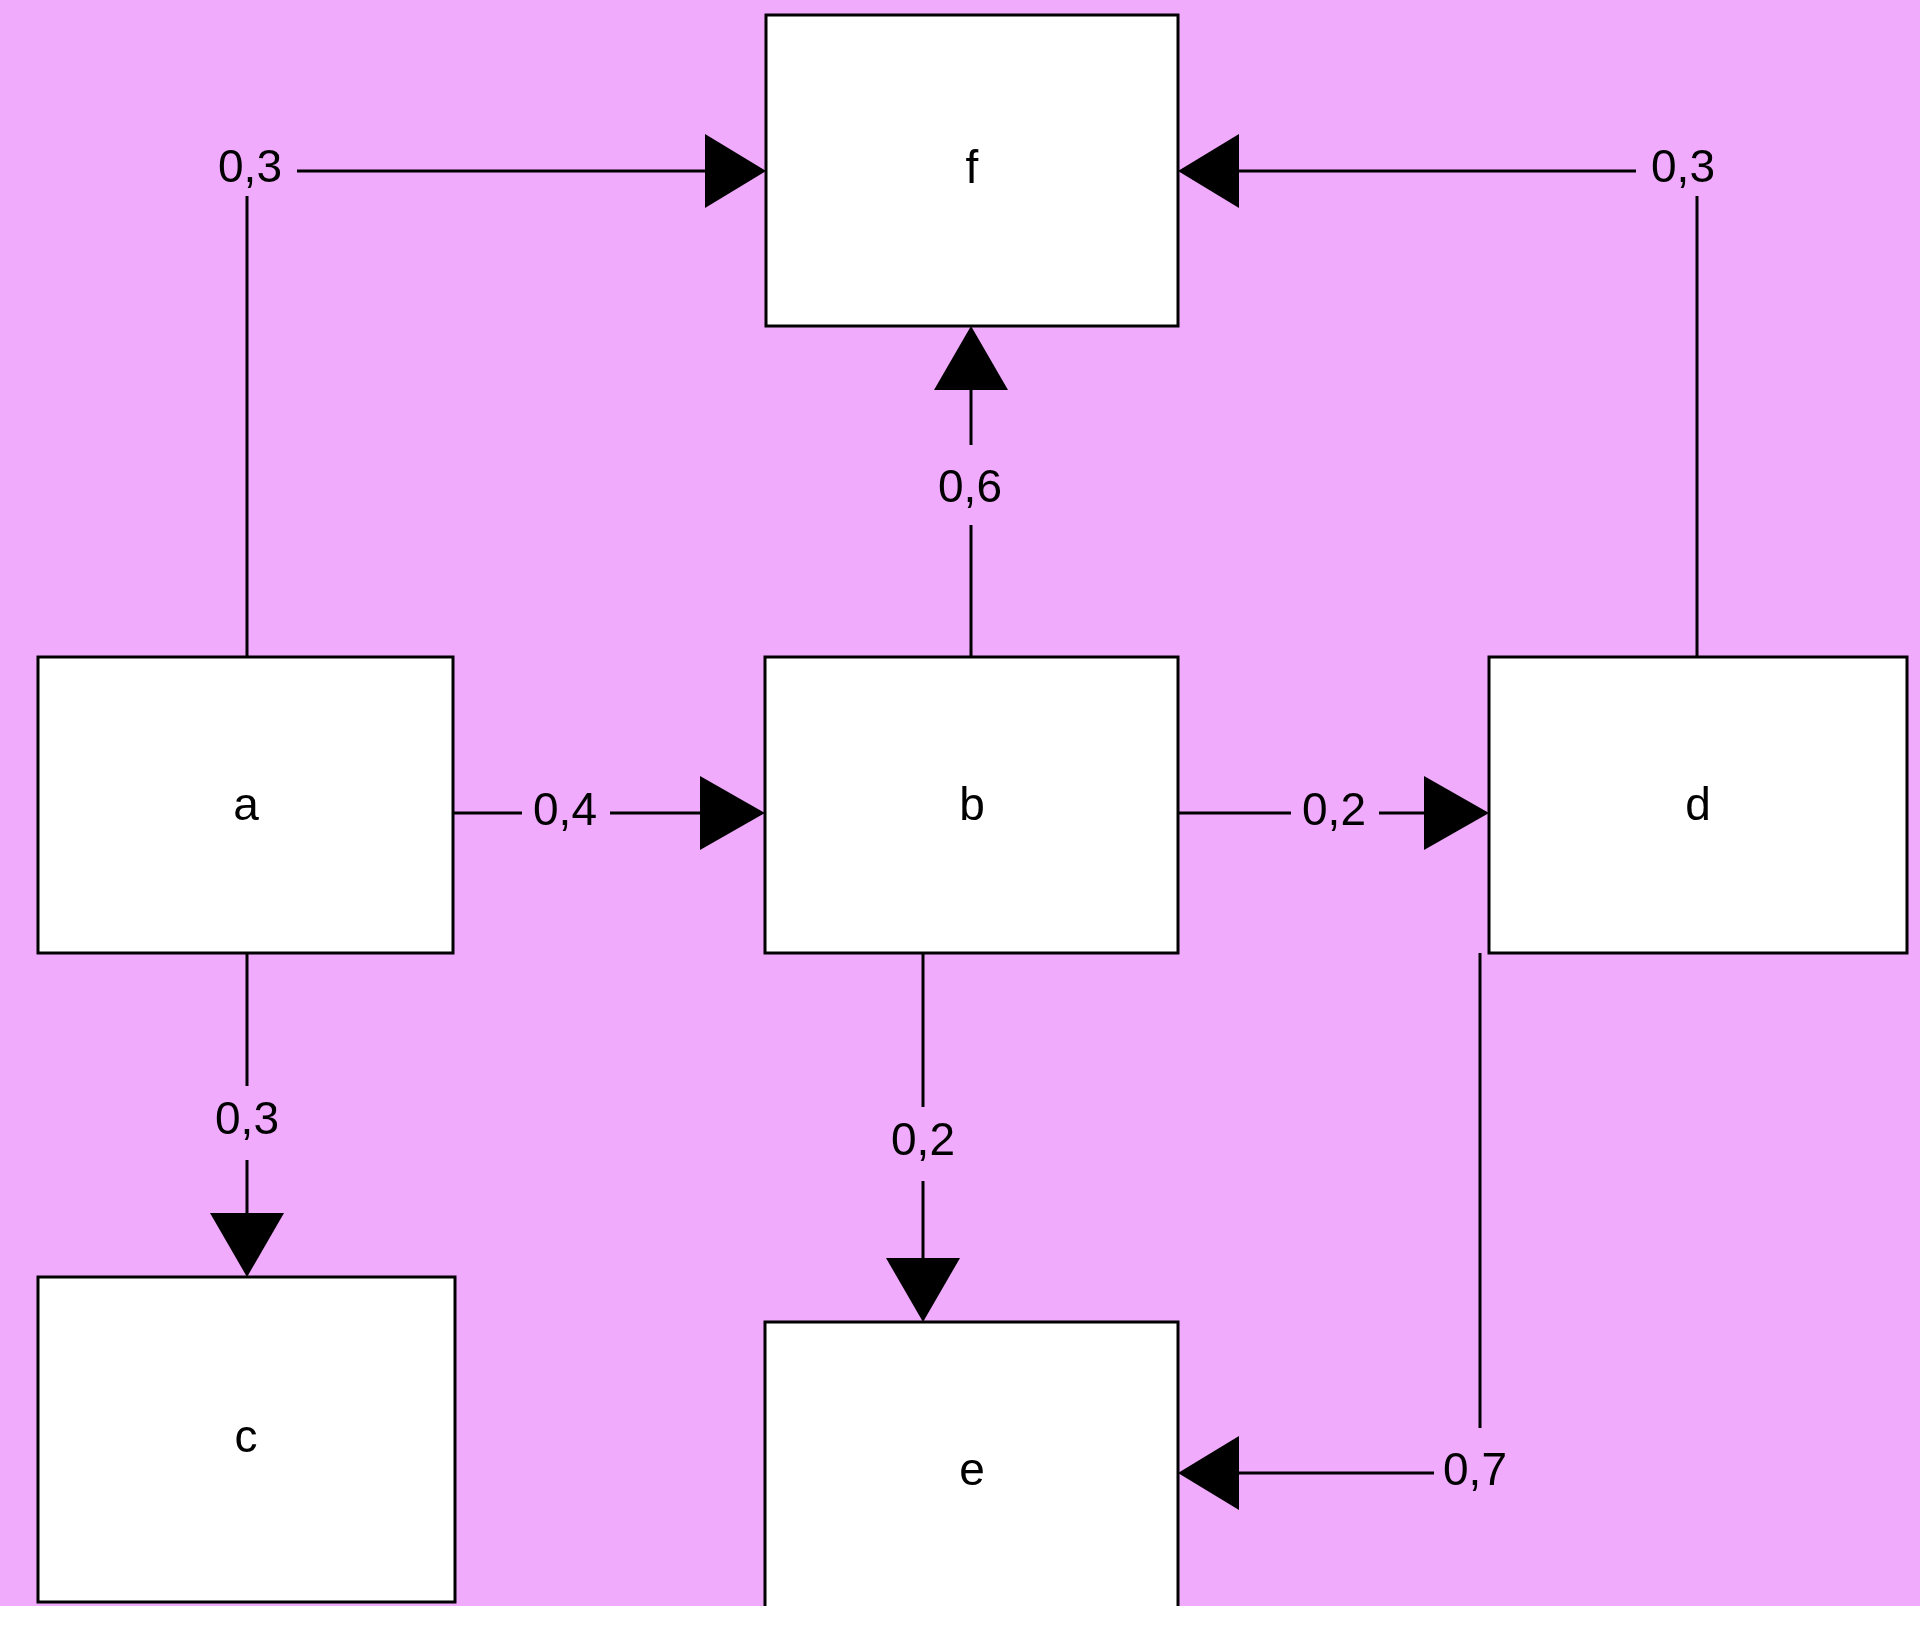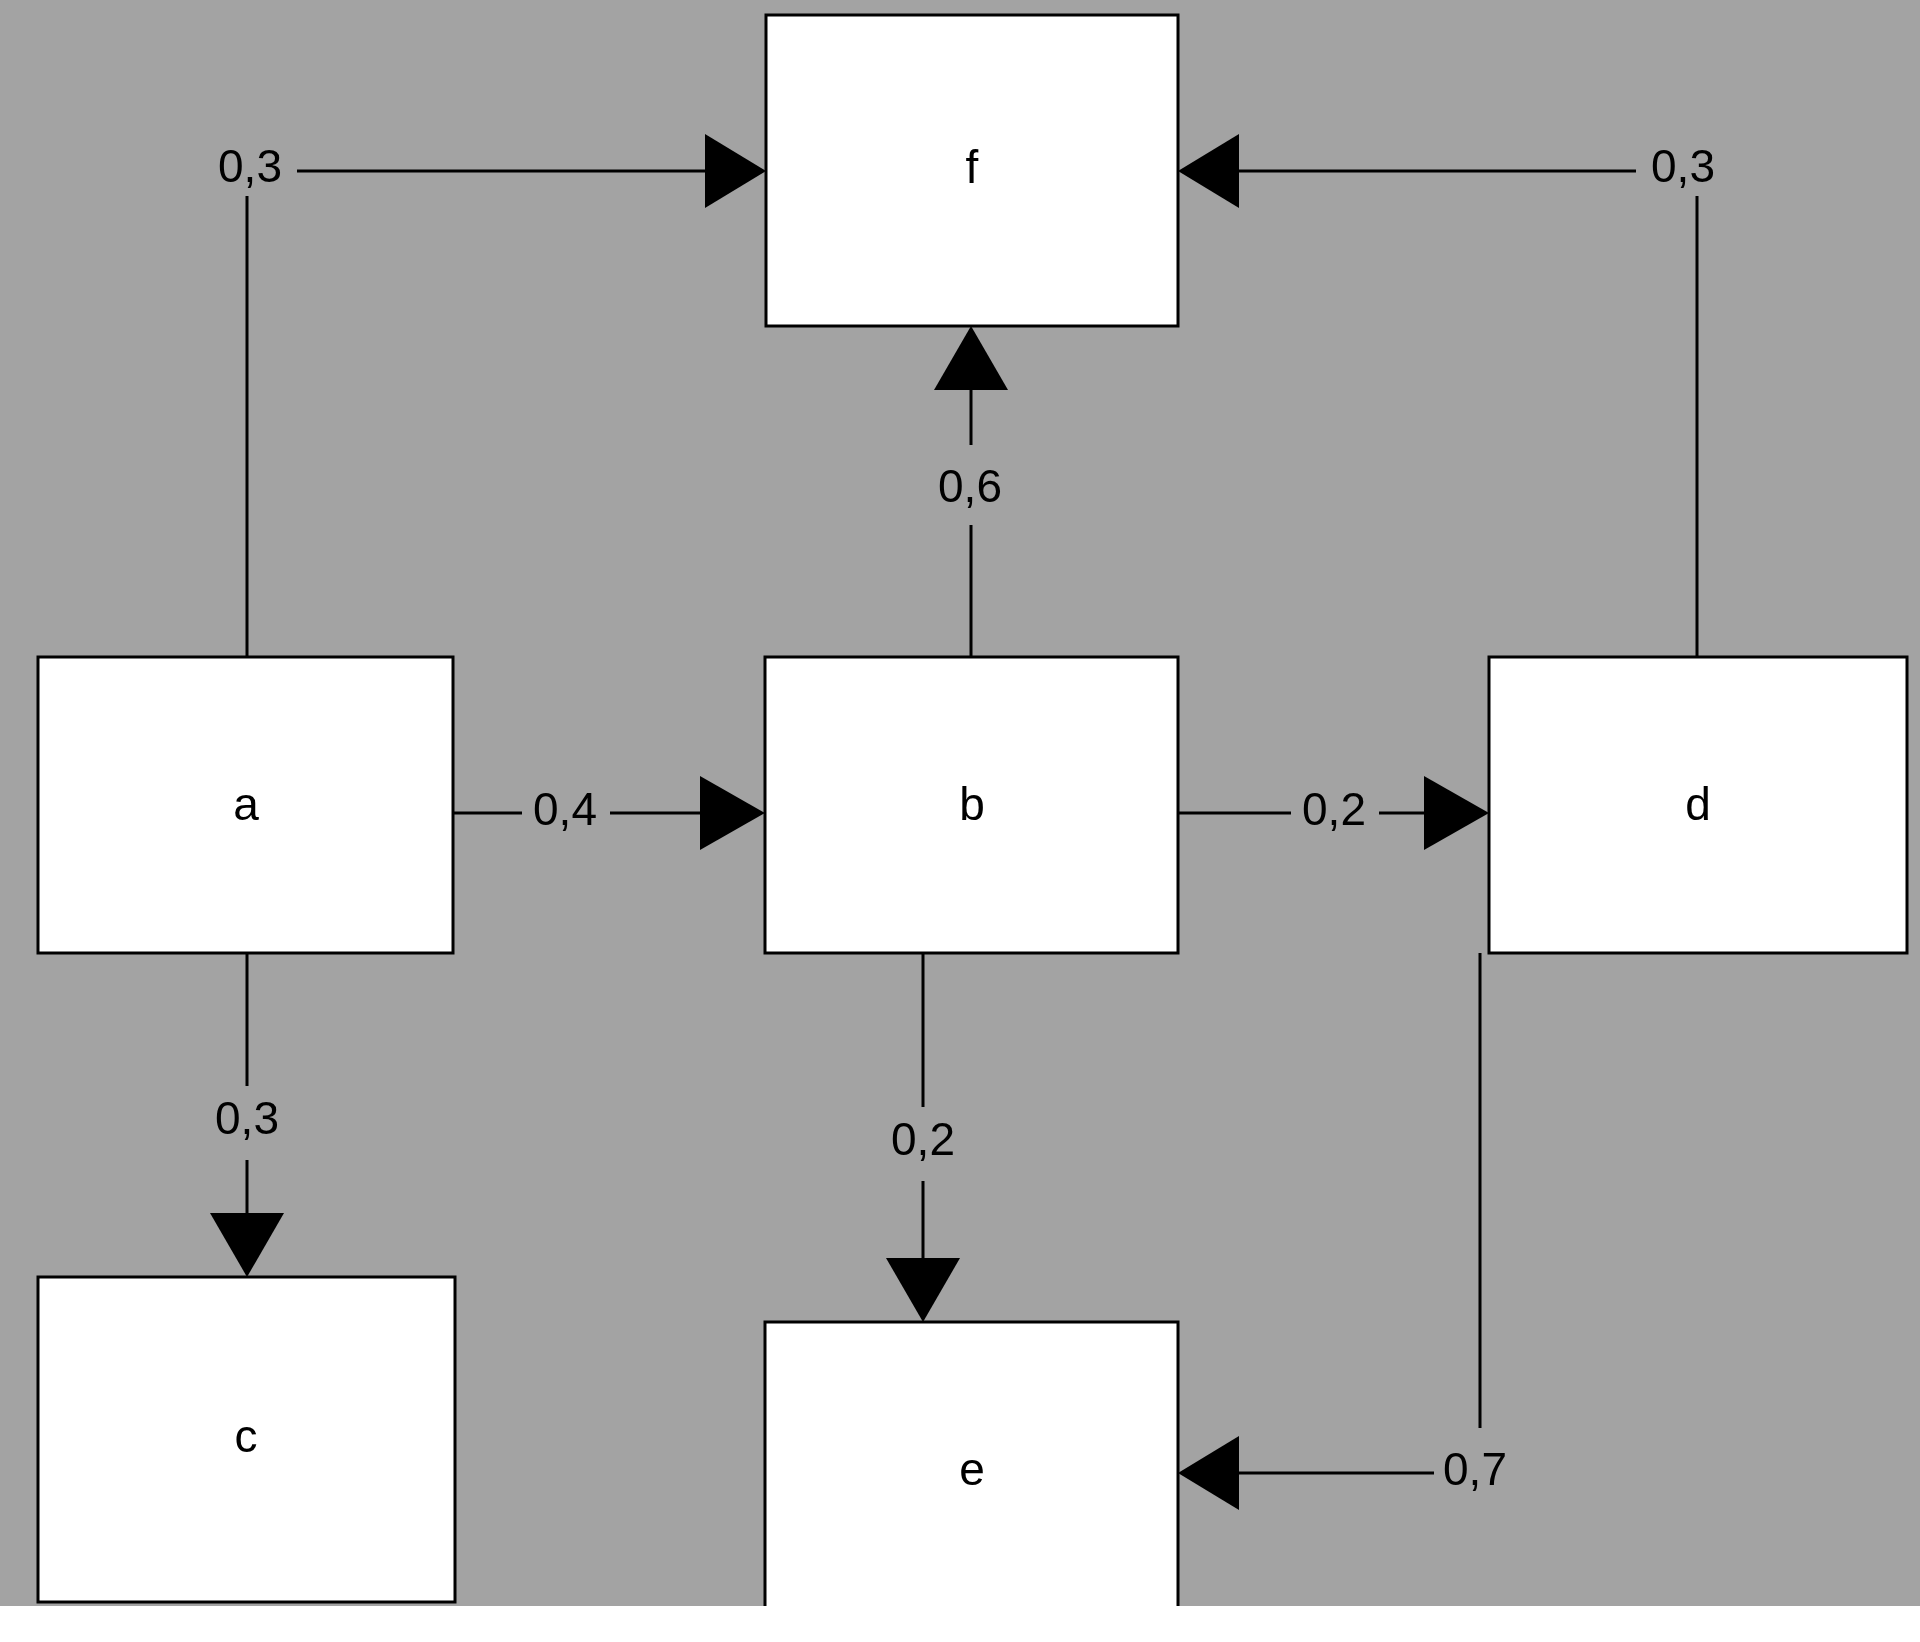--- a/index.html
+++ b/index.html
@@ -5,21 +5,21 @@
 <style>
   html,body{margin:0;padding:0;background:#ffffff;}
   body{
     font-family:"Liberation Sans", sans-serif;
     color:#000000;
   }
   #canvas{
     position:relative;
     width:1920px;
     height:1606px;
-    background:#a3a3a3;
+    background:#f0abfc;
     overflow:hidden;
   }
   #diagram-svg{
     position:absolute;
     left:0; top:0;
     width:1920px;
     height:1642px;
     display:block;
   }
   .node-rect{

